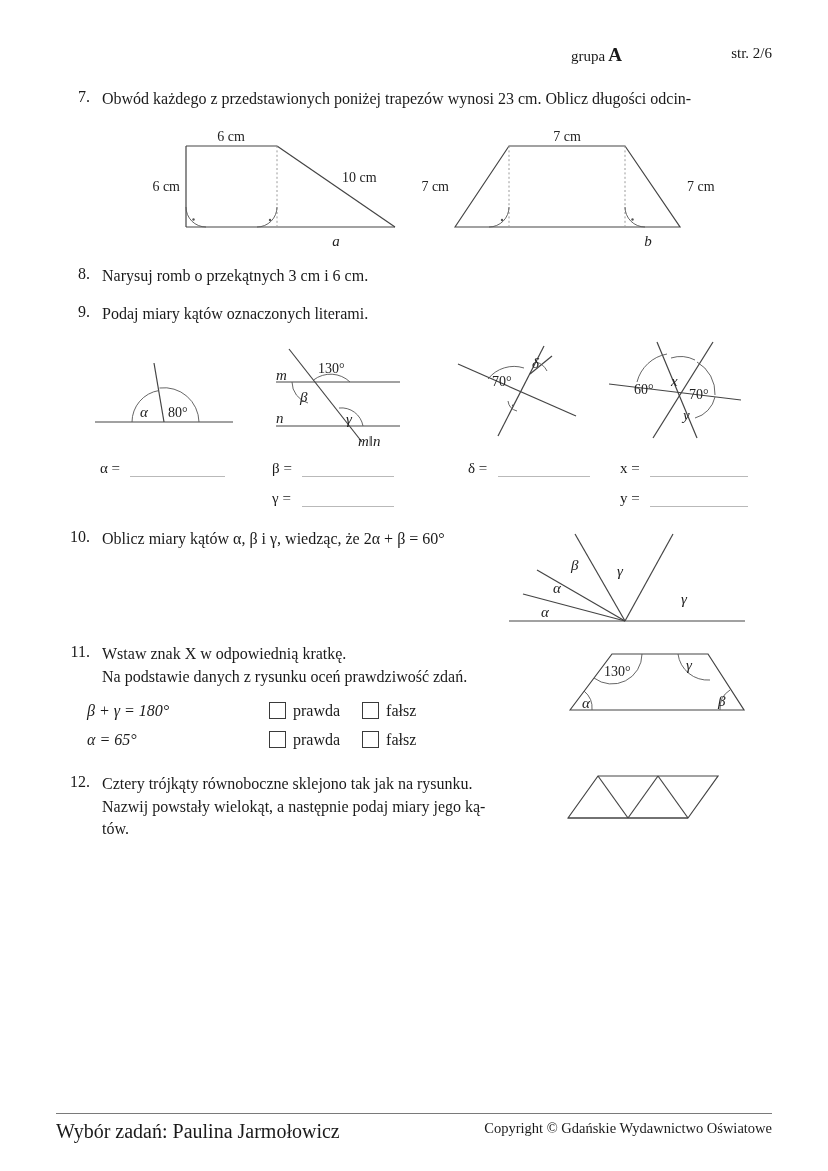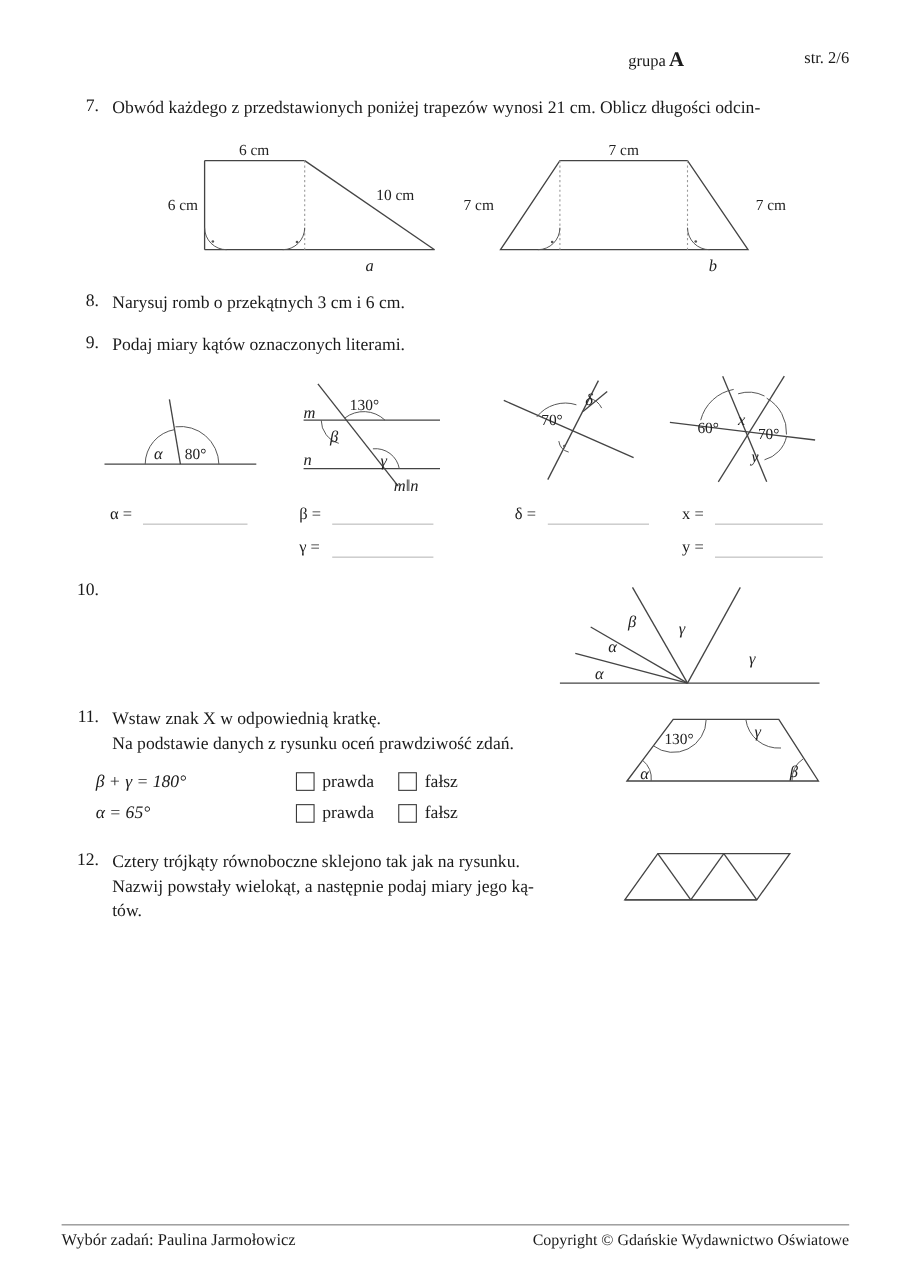--- a/index.html
+++ b/index.html
@@ -107,21 +107,21 @@
     position: absolute;
     left: 56px;
     right: 56px;
     top: 1113px;
     border-top: 1px solid #7a7a7a;
   }
   .footer-left {
     position: absolute;
     left: 56px;
     top: 1120px;
-    font-size: 15px;
+    font-size: 20px;
   }
   .footer-right {
     position: absolute;
     right: 56px;
     top: 1120px;
     font-size: 14.5px;
     white-space: nowrap;
   }
 
   
@@ -145,21 +145,21 @@
   <div class="hdr">
     <div class="hdr-grupa">
       <span>grupa</span><span class="big">A</span>
     </div>
     <div class="hdr-str">str. 2/6</div>
   </div>
 
   <div class="task" style="top:88px; left:56px; width:700px;">
     <div class="task-num">7.</div>
     <div class="task-body">
-      <p>Obwód każdego z przedstawionych poniżej trapezów wynosi 21 cm. Oblicz długości odcin-</p>
+      <p>Obwód każdego z przedstawionych poniżej trapezów wynosi 23 cm. Oblicz długości odcin-</p>
     </div>
   </div>
 
   <div class="fig" style="top:132px; left:150px;">
     <svg width="280" height="122" viewBox="0 0 280 122">
 
       <path class="strokeDark" d="M36 14 L36 95"></path>
       <path class="strokeDark" d="M36 14 L127 14"></path>
       <path class="strokeDark" d="M127 14 L245 95"></path>
       <path class="strokeDark" d="M36 95 L245 95"></path>
@@ -300,20 +300,21 @@
 
   <div class="anslabel" style="left:620px; top:460px;">x =</div>
   <div class="ansline" style="left:650px; top:476px; width:98px;"></div>
 
   <div class="anslabel" style="left:620px; top:490px;">y =</div>
   <div class="ansline" style="left:650px; top:506px; width:98px;"></div>
 
   <div class="task" style="top:528px; left:56px; width:440px;">
     <div class="task-num">10.</div>
     <div class="task-body">
+      <p>Oblicz miary kątów α, β i γ, wiedząc, że 2α + β = 60°</p>
     </div>
   </div>
 
   <div class="fig" style="top:528px; left:505px;">
     <svg width="245" height="100" viewBox="0 0 245 100">
 
       <path class="strokeDark" d="M4 93 L240 93"></path>
 
       <path class="strokeDark" d="M120 93 L18 66"></path>
       <path class="strokeDark" d="M120 93 L32 42"></path>

